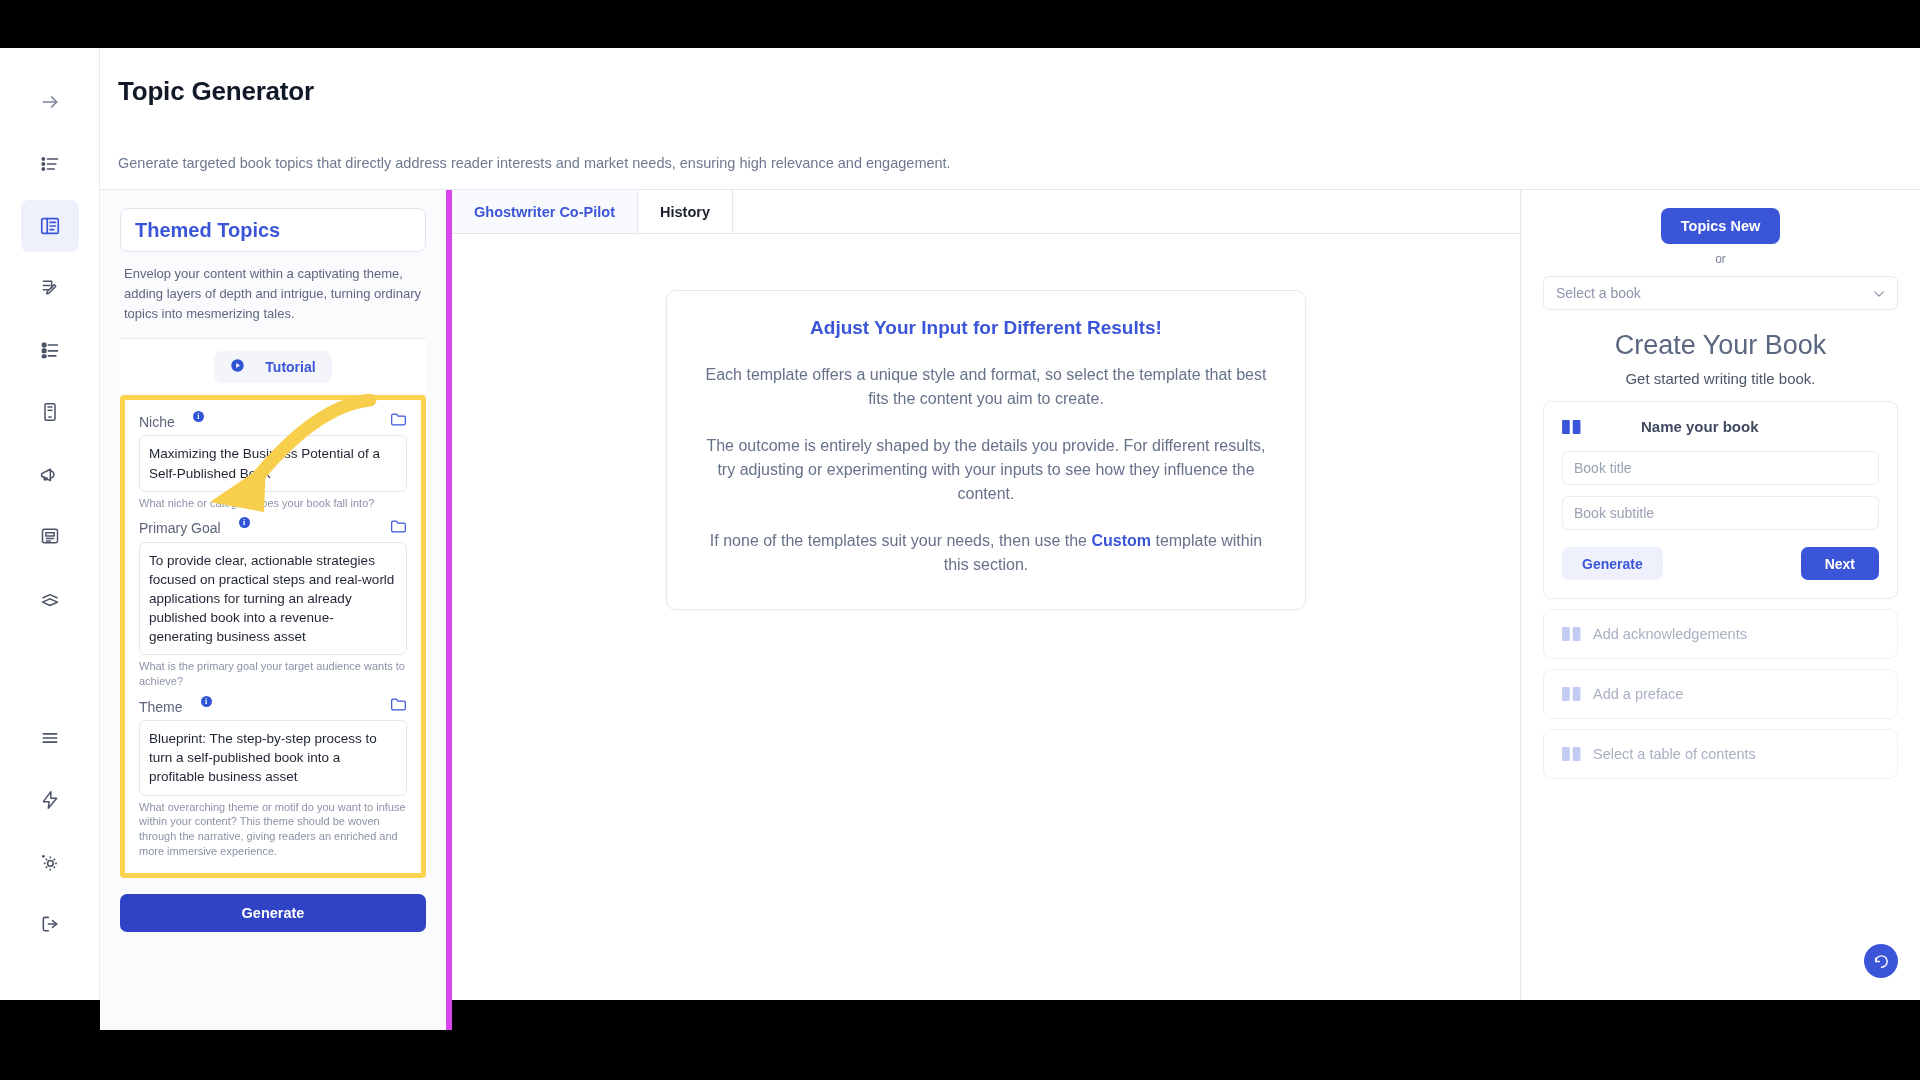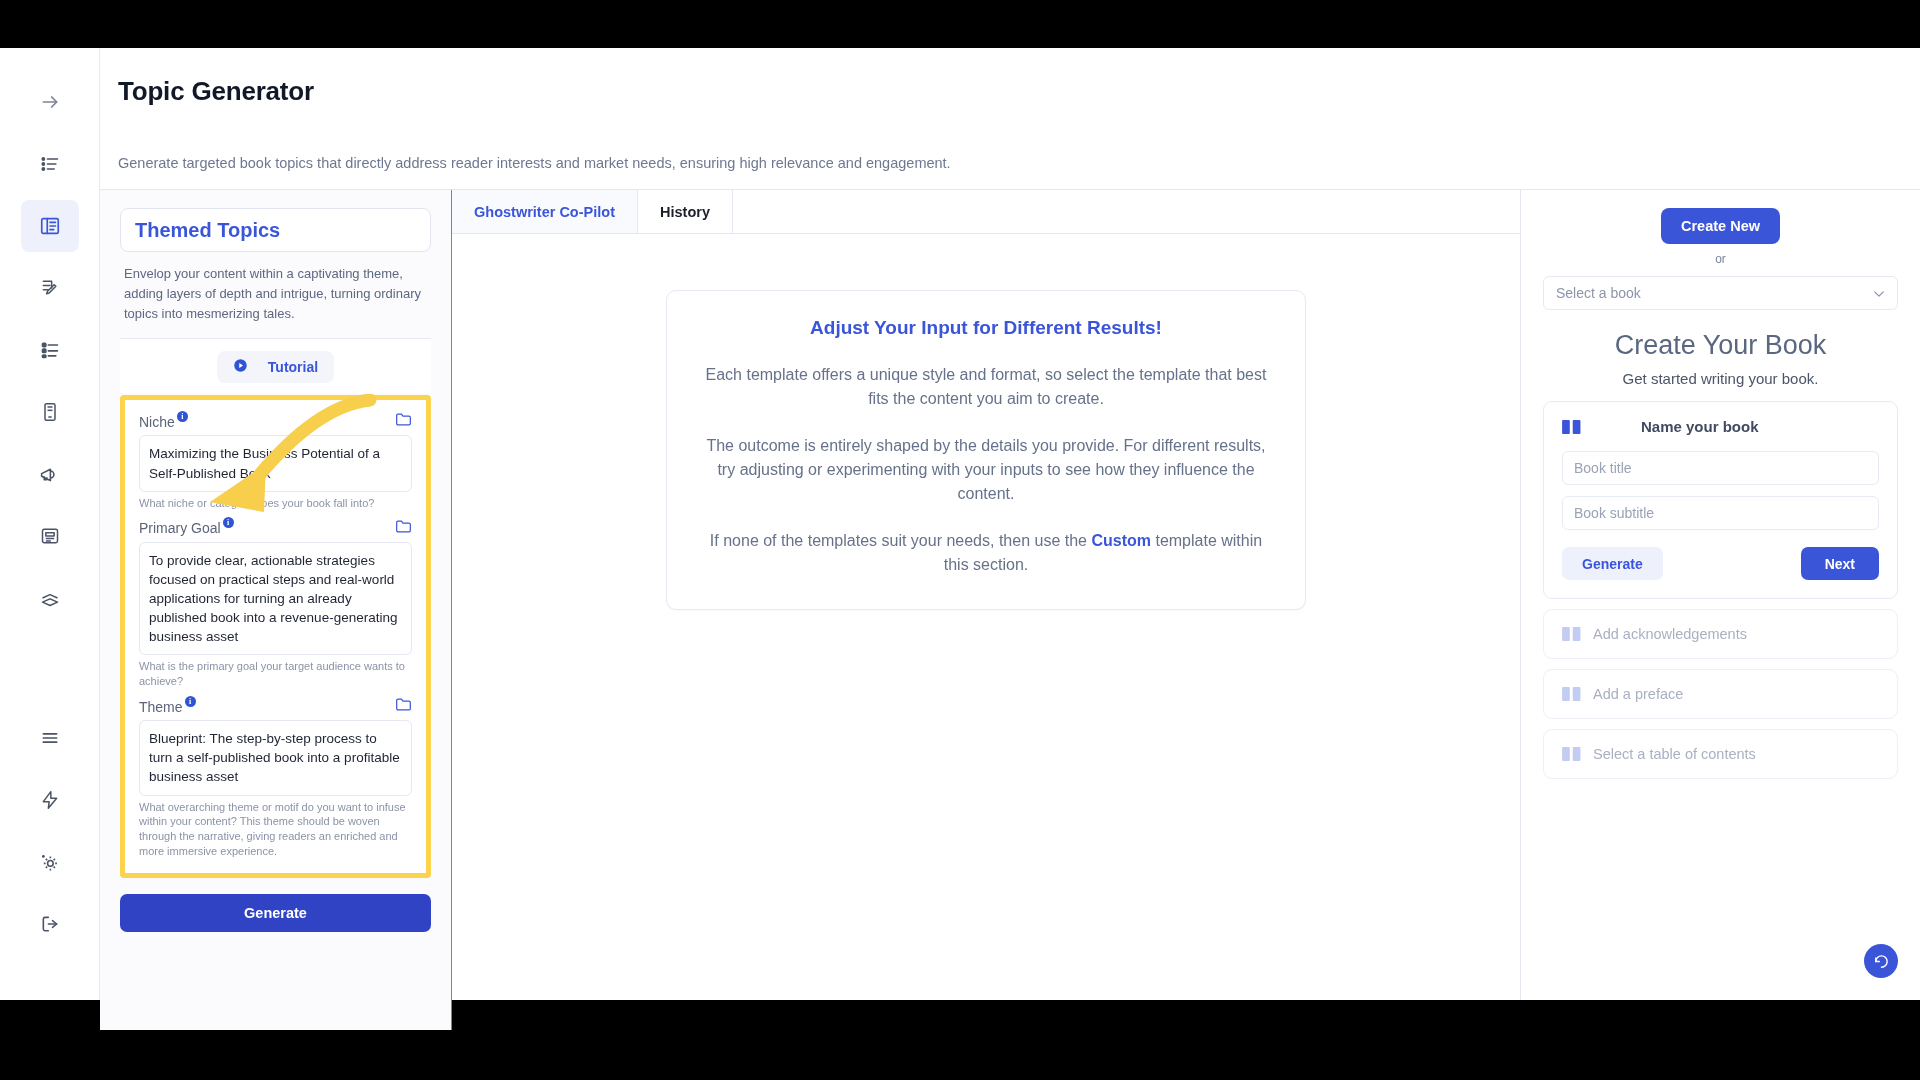--- a/index.html
+++ b/index.html
@@ -81,21 +81,21 @@
     display: flex;
     min-height: 0;
     background: #fff;
   }
 
   
   .form-panel {
     width: 352px;
     flex: 0 0 352px;
     background: #fbfbfe;
-    border-right: 1px solid #d946ef;
+    border-right: 6px solid #d946ef;
     padding: 0 20px;
     display: flex;
     flex-direction: column;
     height: 840px;
   }
   .tmpl-select {
     margin-top: 18px;
     height: 44px;
     background: #fff;
     border: 1px solid #e2e5f1;
@@ -153,21 +153,21 @@
     display: flex;
     align-items: center;
     justify-content: space-between;
     margin-bottom: 4px;
   }
   .field-label {
     font-size: 14px;
     color: #5b6478;
     display: flex;
     align-items: flex-start;
-    gap: 2px;
+    gap: 18px;
   }
   .info-dot {
     width: 11px; height: 11px;
     border-radius: 50%;
     background: #2f55d4;
     color: #fff;
     font-size: 8px;
     line-height: 11px;
     text-align: center;
     font-weight: bold;
@@ -644,33 +644,33 @@
               <div class="info-title">Adjust Your Input for Different Results!</div>
               <div class="info-p">Each template offers a unique style and format, so select the template that best fits the content you aim to create.</div>
               <div class="info-p">The outcome is entirely shaped by the details you provide. For different results, try adjusting or experimenting with your inputs to see how they influence the content.</div>
               <div class="info-p"><span>If none of the templates suit your needs, then use the </span><span class="info-link">Custom</span><span> template within this section.</span></div>
             </div>
           </div>
         </div>
 
         <div class="right-wrap">
           <div class="right-panel">
-            <button class="create-new-btn">Create New</button>
+            <button class="create-new-btn">Topics New</button>
             <div class="or-text">or</div>
             <div class="book-select">
               <span>Select a book</span>
               <span>
                 <svg width="12" height="8" viewBox="0 0 14 9" fill="none" stroke="#8d95aa" stroke-width="1.5" stroke-linecap="round" stroke-linejoin="round">
                     <polyline points="2,2 7,7 12,2"></polyline>
                   </svg>
               </span>
             </div>
 
             <div class="cyb-title">Create Your Book</div>
-            <div class="cyb-sub">Get started writing your book.</div>
+            <div class="cyb-sub">Get started writing title book.</div>
 
             <div class="book-card">
               <div class="bc-head">
                 <span class="book-glyph">
                   <svg width="19" height="16" viewBox="0 0 20 17" fill="none">
                       <rect x="0" y="1" width="8.2" height="15" rx="1" fill="#3b55d9"></rect>
                       <rect x="11.3" y="1" width="8.2" height="15" rx="1" fill="#3b55d9"></rect>
                     </svg>
                 </span>
                 <span class="bc-head-label">Name your book</span>

